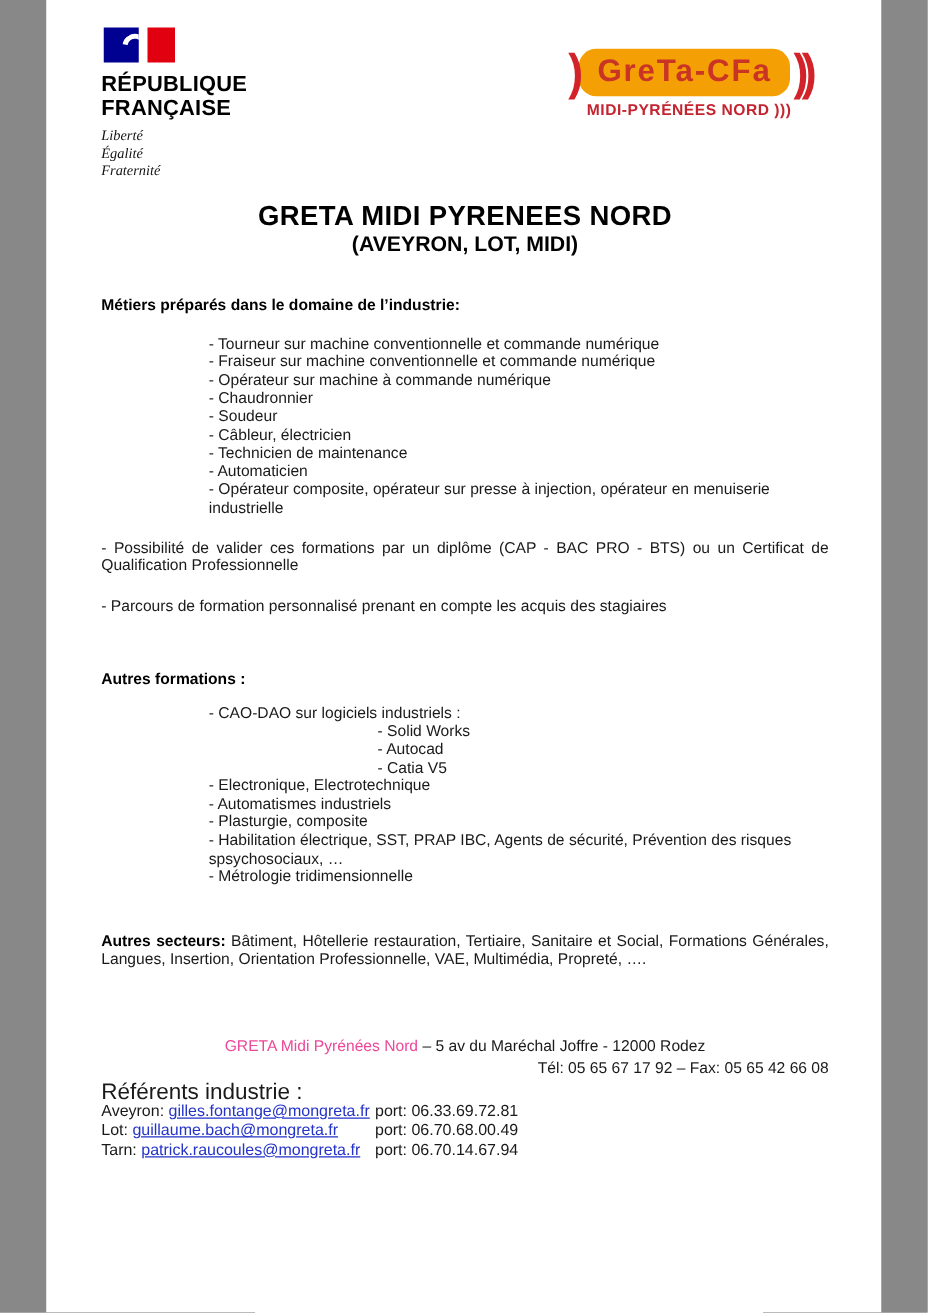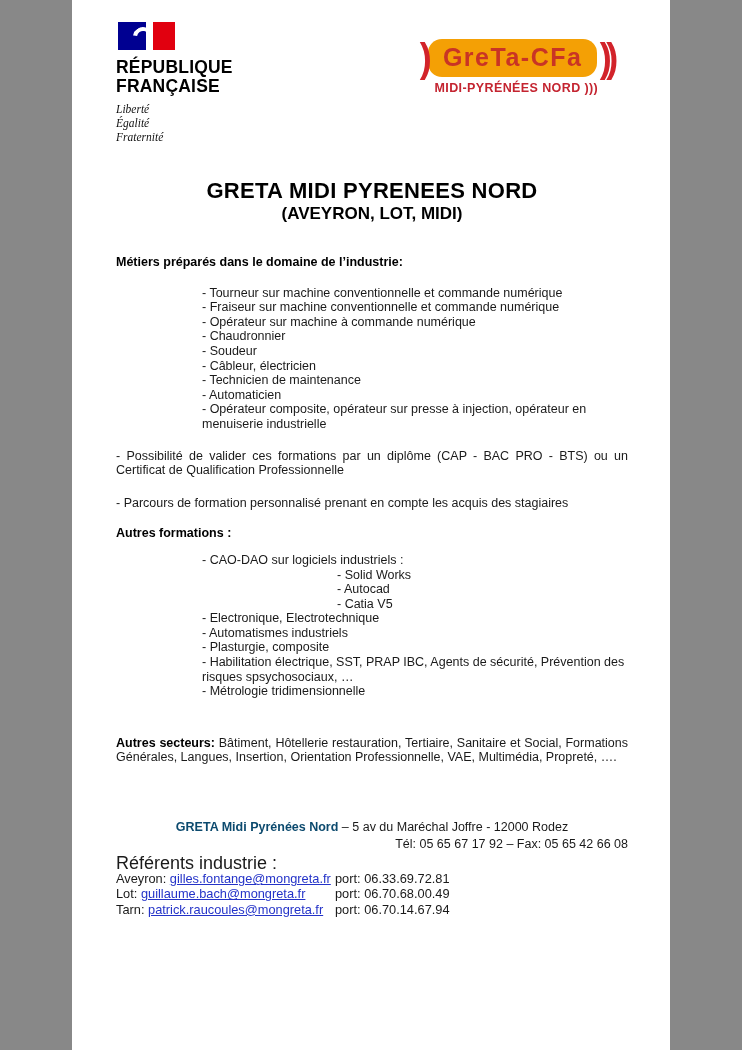--- a/index.html
+++ b/index.html
@@ -1,18 +1,18 @@
 <!DOCTYPE html>
 <html><head>
 <meta charset="utf-8">
 <style>
   * { margin: 0; padding: 0; box-sizing: border-box; }
   html, body { background: #888; }
   .page {
-    width: 598px; height: 1050px;
+    width: 668px; height: 1050px;
     background: #ffffff;
     margin: 0 auto;
     padding: 22px 42px 0 44px;
     font-family: "Liberation Sans", "DejaVu Sans", sans-serif;
     font-size: 12.5px;
     line-height: 14.6px;
     color: #1a1a1a;
     position: relative;
     overflow: hidden;
   }
@@ -56,46 +56,46 @@
     padding: 3px 15px 5px 15px;
     color: #C93425; font-weight: bold; font-size: 25px; line-height: 30px;
     letter-spacing: 1.5px;
   }
   .greta-sub {
     color: #C42430; font-weight: bold; font-size: 12.5px;
     letter-spacing: 0.4px; margin-top: 3px; text-align: center;
   }
 
   
-  .doc-title { text-align: center; margin-top: 34px; }
+  .doc-title { text-align: center; margin-top: 16px; }
   .doc-title .l1 { font-size: 22px; font-weight: bold; line-height: 25px; letter-spacing: 0.3px; color: #000; }
   .doc-title .l2 { font-size: 17px; font-weight: bold; line-height: 21px; color: #000; }
 
   
   .sec-heading { font-weight: bold; color: #000; }
   .h-formation { margin-top: 46px; }
   .list { }
   .list div { }
   .ind1 { padding-left: 44px; }
   .ind2 { padding-left: 86px; }
   .ind3 { padding-left: 221px; }
   .mt-items1 { margin-top: 16px; }
   .h-metiers { margin-top: 31px; }
   .mt-items2 { margin-top: 16px; }
   .para-justify { text-align: justify; }
   .p-possibilite { margin-top: 17px; }
   .p-parcours { margin-top: 18px; }
-  .h-autres-formations { margin-top: 16px; }
+  .h-autres-formations { margin-top: 44px; }
   .mt-items3 { margin-top: 12px; }
   .p-autres-secteurs { margin-top: 37px; }
   .p-autres-secteurs .lbl { font-weight: bold; color: #000; }
 
   
   .f-address { text-align: center; margin-top: 54px; font-size: 12.5px; line-height: 17px; }
-  .f-address .org { font-weight: bold; color: #0c4a6e; }
+  .f-address .org { font-weight: normal; color: #ec4899; }
   .f-telfax { text-align: right; font-size: 12.5px; line-height: 17px; }
   .f-referents { margin-top: 3px; font-size: 18px; line-height: 15.2px; }
   .contact-line { font-size: 12.8px; line-height: 15.2px; }
   .contact-left { display: inline-block; min-width: 219px; }
   .contact-line a { color: #2433C8; text-decoration: underline; }
 </style>
 </head>
 <body>
 
 <div class="page">

